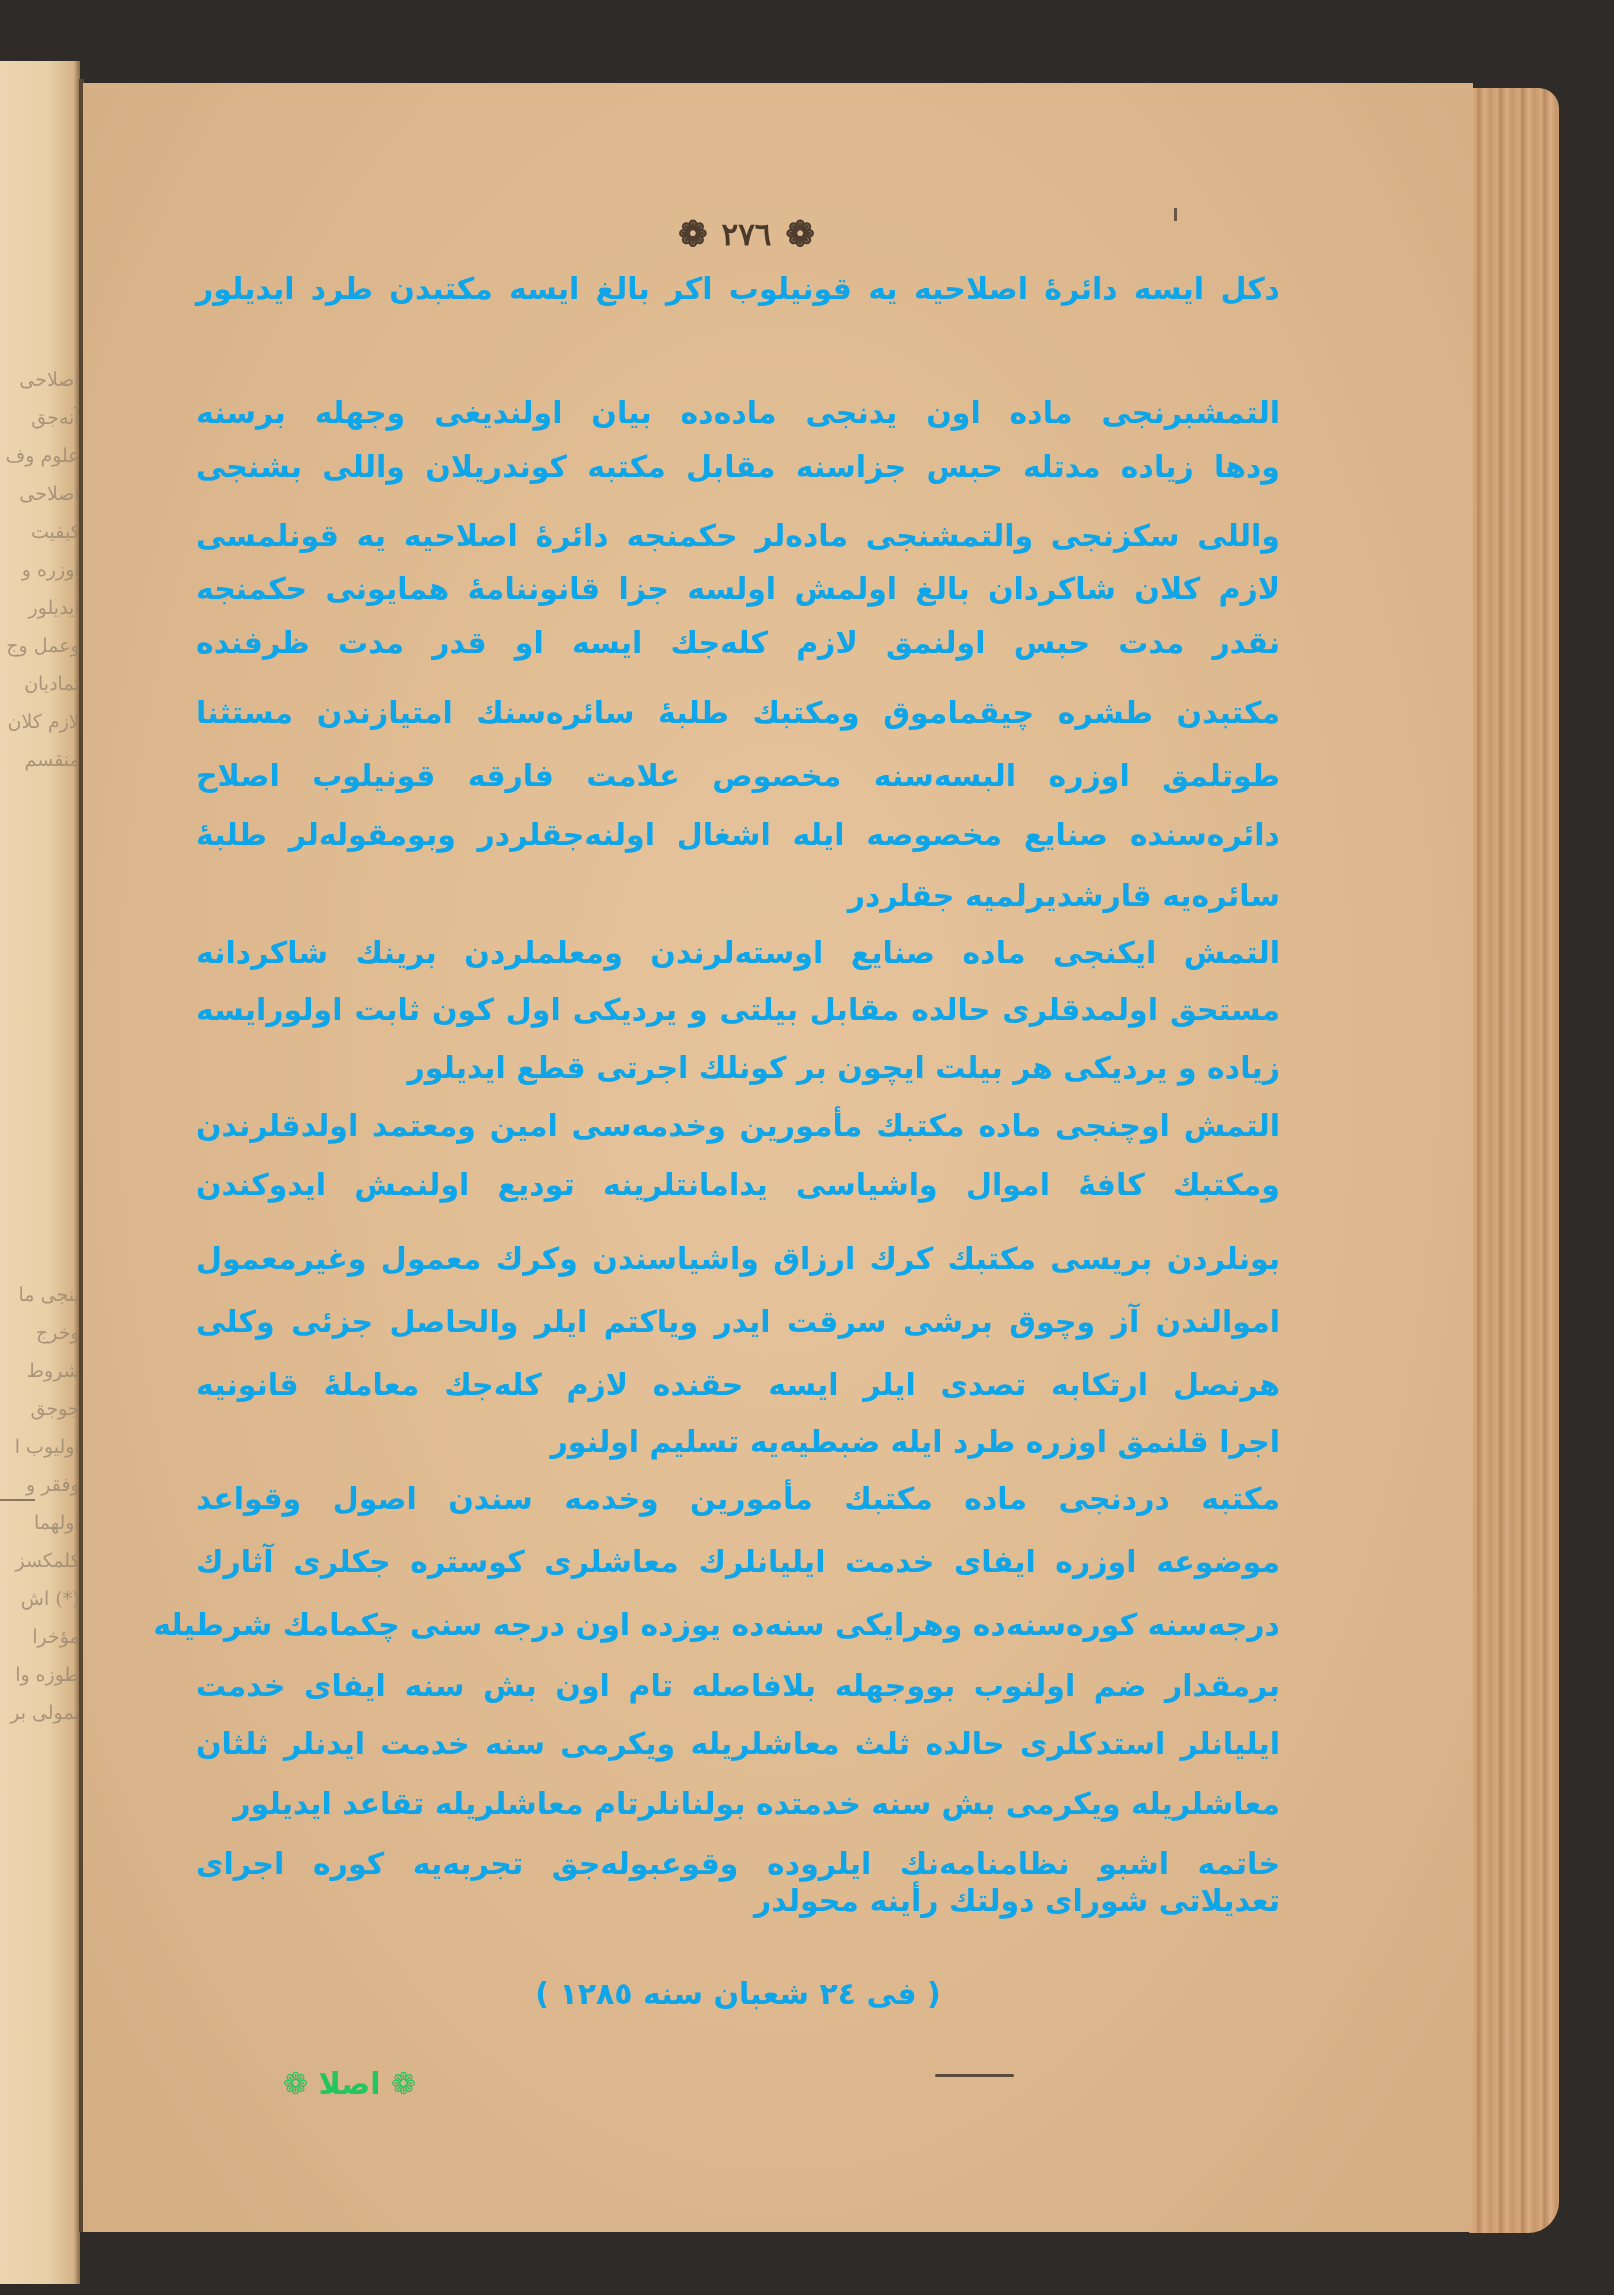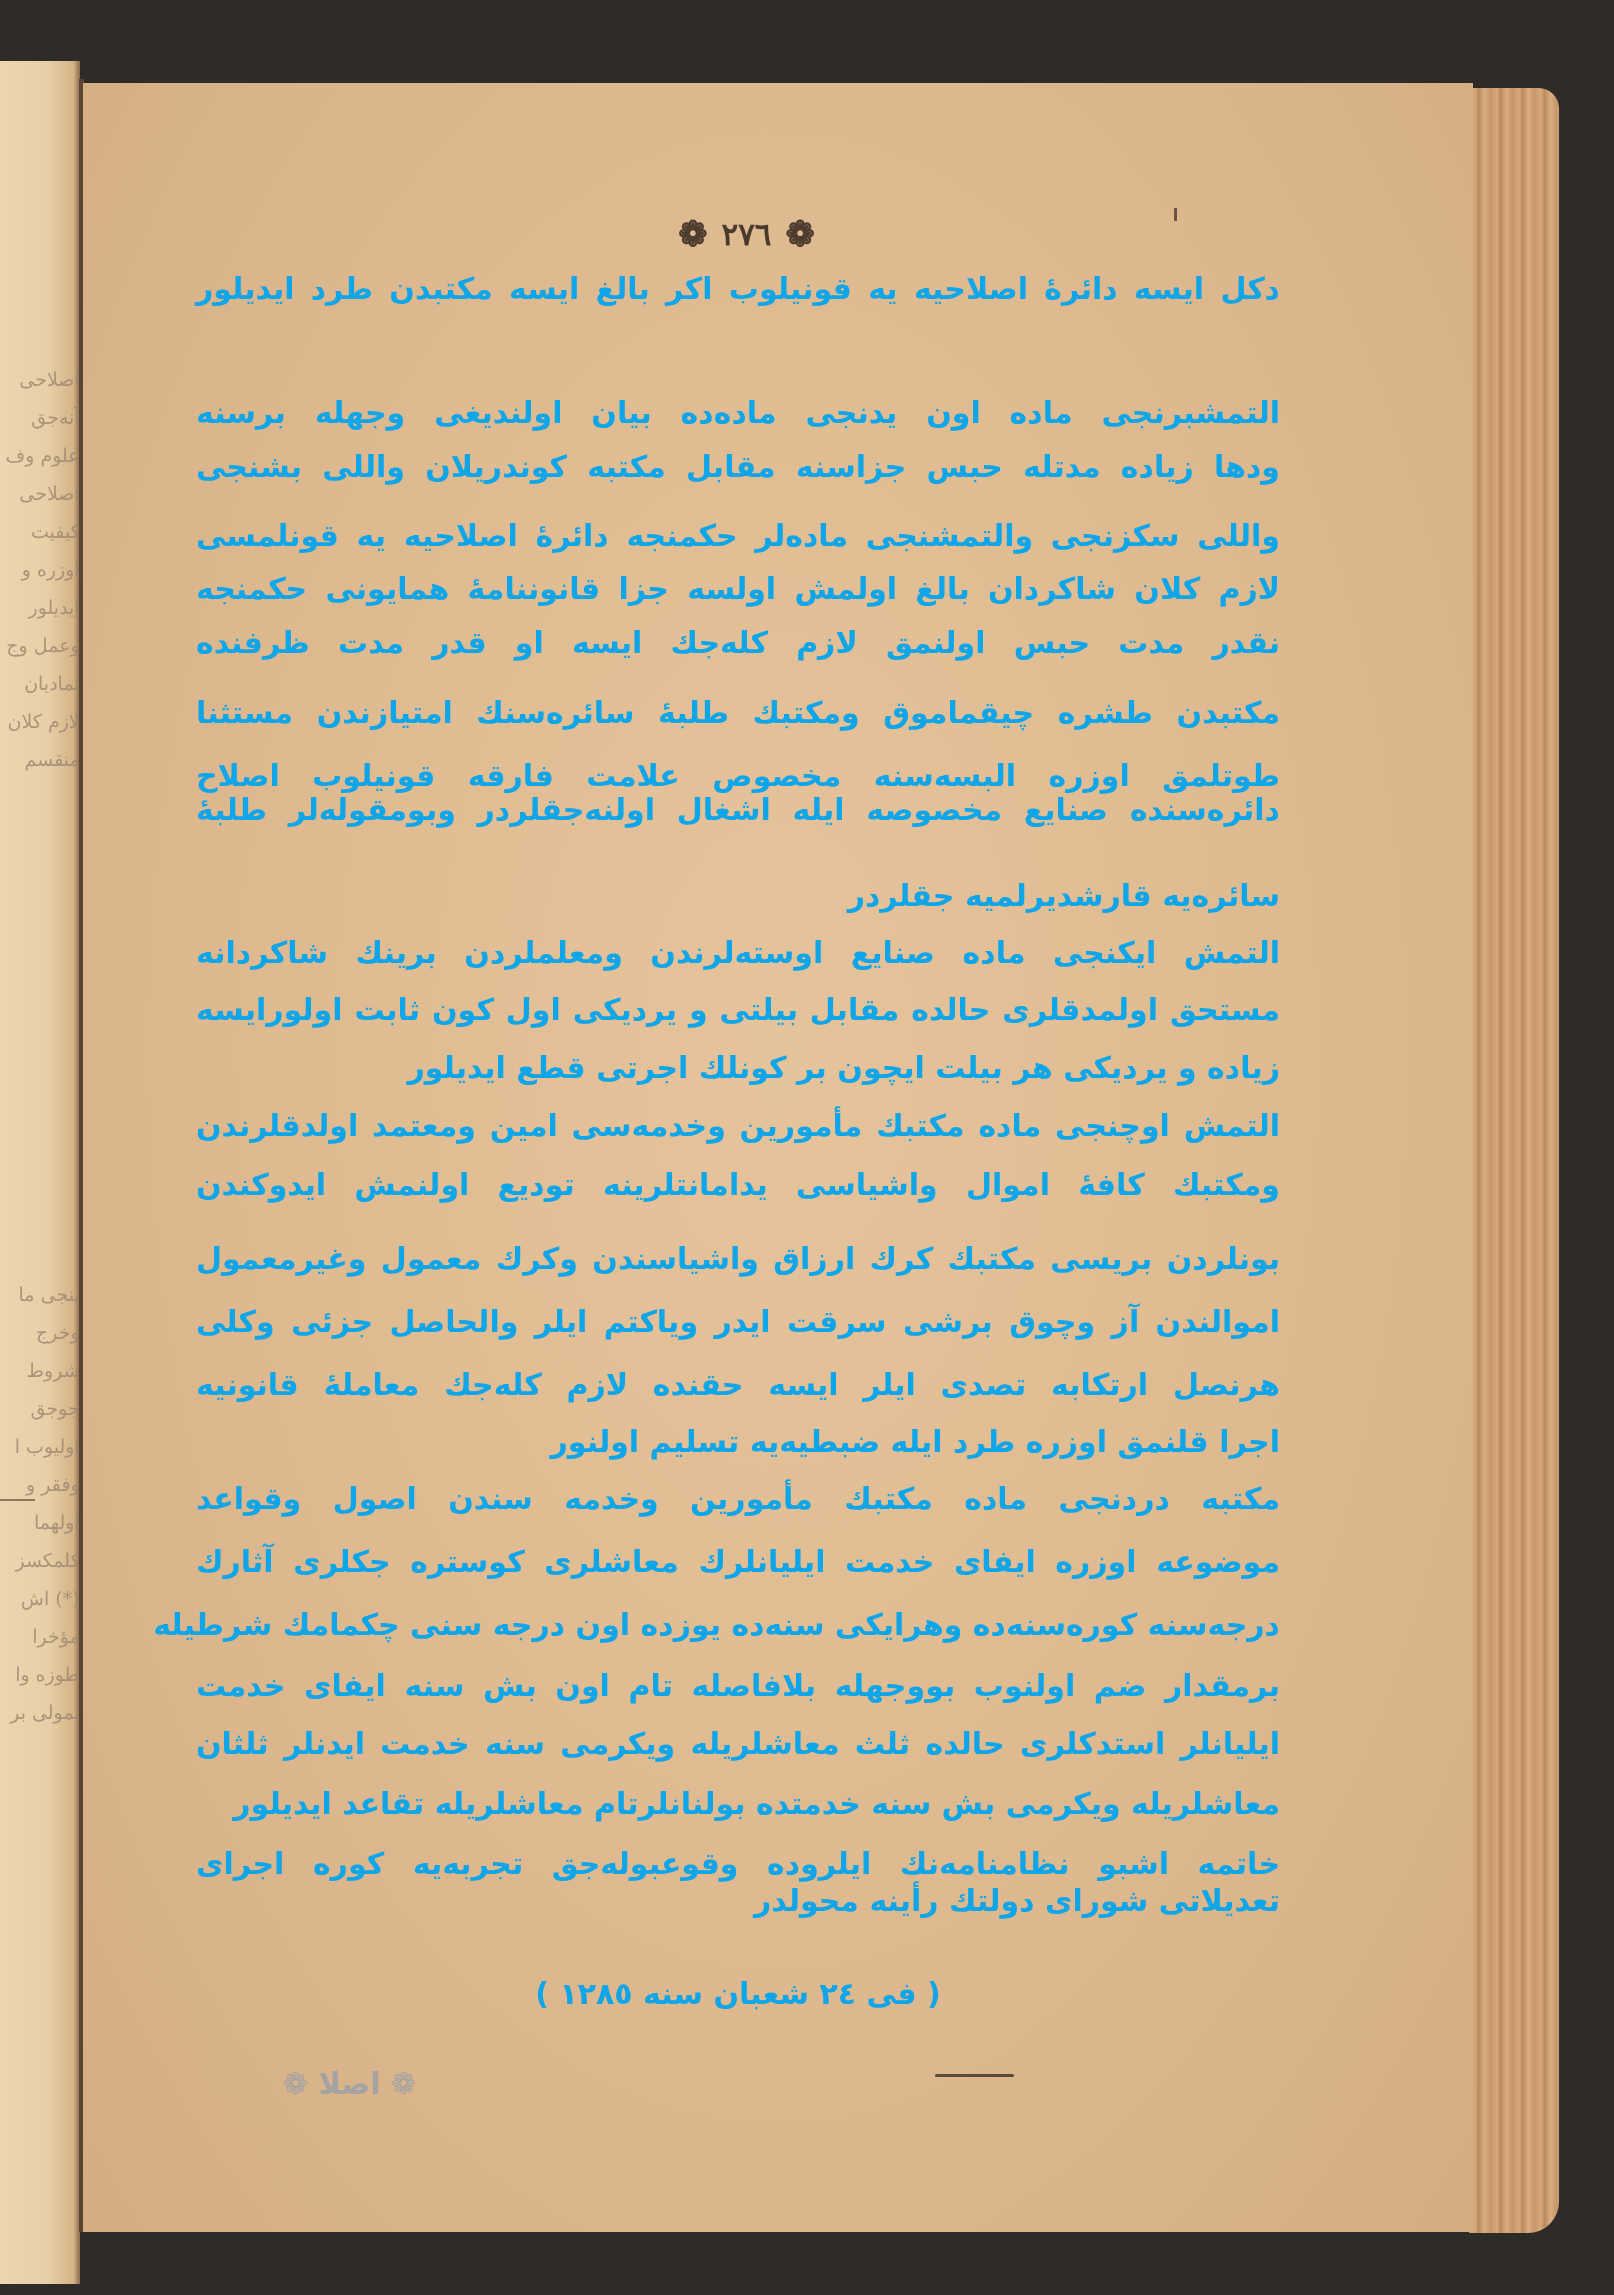--- a/index.html
+++ b/index.html
@@ -45,21 +45,21 @@
   .line {
     position:absolute; left:196px; width:1084px;
     direction:rtl; text-align:justify; text-align-last:justify;
     color:#0ea5e9; font-family:"DejaVu Sans", sans-serif;
     font-size:30px; font-weight:bold; line-height:44px; white-space:nowrap;
   }
   .line.short { text-align-last:right; }
   .line.center { text-align:center; text-align-last:center; }
   .catchword {
     position:absolute; left:283px; top:2066px;
-    color:#a3a3a3; font-size:30px; font-weight:bold; direction:rtl;
+    color:#22c55e; font-size:30px; font-weight:bold; direction:rtl;
     font-family:"DejaVu Sans", sans-serif;
   }
   .dash { position:absolute; left:935px; top:2074px; width:79px; height:3.1px; background:#5a4a3c; border-radius:1.6px; }
   .mark { position:absolute; left:1174px; top:208px; width:3.1px; height:12.6px; background:#6a5444; }
 </style>
 </head>
 <body>
 
 <div class="left-page">
   <div class="bleed upper" id="bleed-upper">
@@ -105,21 +105,21 @@
 
 <div id="lines">
     <div class="line" style="top: 267px;">دكل ایسه دائرهٔ اصلاحیه یه قونیلوب اكر بالغ ایسه مكتبدن طرد ایدیلور</div>
     <div class="line" style="top: 391px;">التمشبرنجی ماده   اون یدنجی ماده‌ده بیان اولندیغی وجهله برسنه</div>
     <div class="line" style="top: 445px;">ودها زیاده مدتله حبس جزاسنه مقابل مكتبه كوندریلان واللی بشنجی</div>
     <div class="line" style="top: 514px;">واللی سكزنجی والتمشنجی ماده‌لر حكمنجه دائرهٔ اصلاحیه یه قونلمسی</div>
     <div class="line" style="top: 567px;">لازم كلان شاكردان بالغ اولمش اولسه جزا قانوننامهٔ همایونی حكمنجه</div>
     <div class="line" style="top: 621px;">نقدر مدت حبس اولنمق لازم كله‌جك ایسه او قدر مدت ظرفنده</div>
     <div class="line" style="top: 691px;">مكتبدن طشره چیقماموق ومكتبك طلبهٔ سائره‌سنك امتیازندن مستثنا</div>
     <div class="line" style="top: 754px;">طوتلمق اوزره البسه‌سنه مخصوص علامت فارقه قونیلوب اصلاح</div>
-    <div class="line" style="top: 788px;">دائره‌سنده صنایع مخصوصه ایله اشغال اولنه‌جقلردر وبومقوله‌لر طلبهٔ</div>
+    <div class="line" style="top: 813px;">دائره‌سنده صنایع مخصوصه ایله اشغال اولنه‌جقلردر وبومقوله‌لر طلبهٔ</div>
     <div class="line short" style="top: 874px;">سائره‌یه قارشدیرلمیه جقلردر</div>
     <div class="line" style="top: 931px;">التمش ایكنجی ماده   صنایع اوسته‌لرندن ومعلملردن برینك شاكردانه</div>
     <div class="line" style="top: 988px;">مستحق اولمدقلری حالده مقابل بیلتی و یردیكی اول كون ثابت اولورایسه</div>
     <div class="line short" style="top: 1046px;">زیاده و یردیكی هر بیلت ایچون بر كونلك اجرتی قطع ایدیلور</div>
     <div class="line" style="top: 1104px;">التمش اوچنجی ماده   مكتبك مأمورین وخدمه‌سی امین ومعتمد اولدقلرندن</div>
     <div class="line" style="top: 1163px;">ومكتبك كافهٔ اموال واشیاسی یدامانتلرینه تودیع اولنمش ایدوكندن</div>
     <div class="line" style="top: 1237px;">بونلردن بریسی مكتبك كرك ارزاق واشیاسندن وكرك معمول وغیرمعمول</div>
     <div class="line" style="top: 1300px;">اموالندن آز وچوق برشی سرقت ایدر ویاكتم ایلر والحاصل جزئی وكلی</div>
     <div class="line" style="top: 1363px;">هرنصل ارتكابه تصدی ایلر ایسه حقنده لازم كله‌جك معاملهٔ قانونیه</div>
     <div class="line short" style="top: 1420px;">اجرا قلنمق اوزره طرد ایله ضبطیه‌یه تسلیم اولنور</div>

